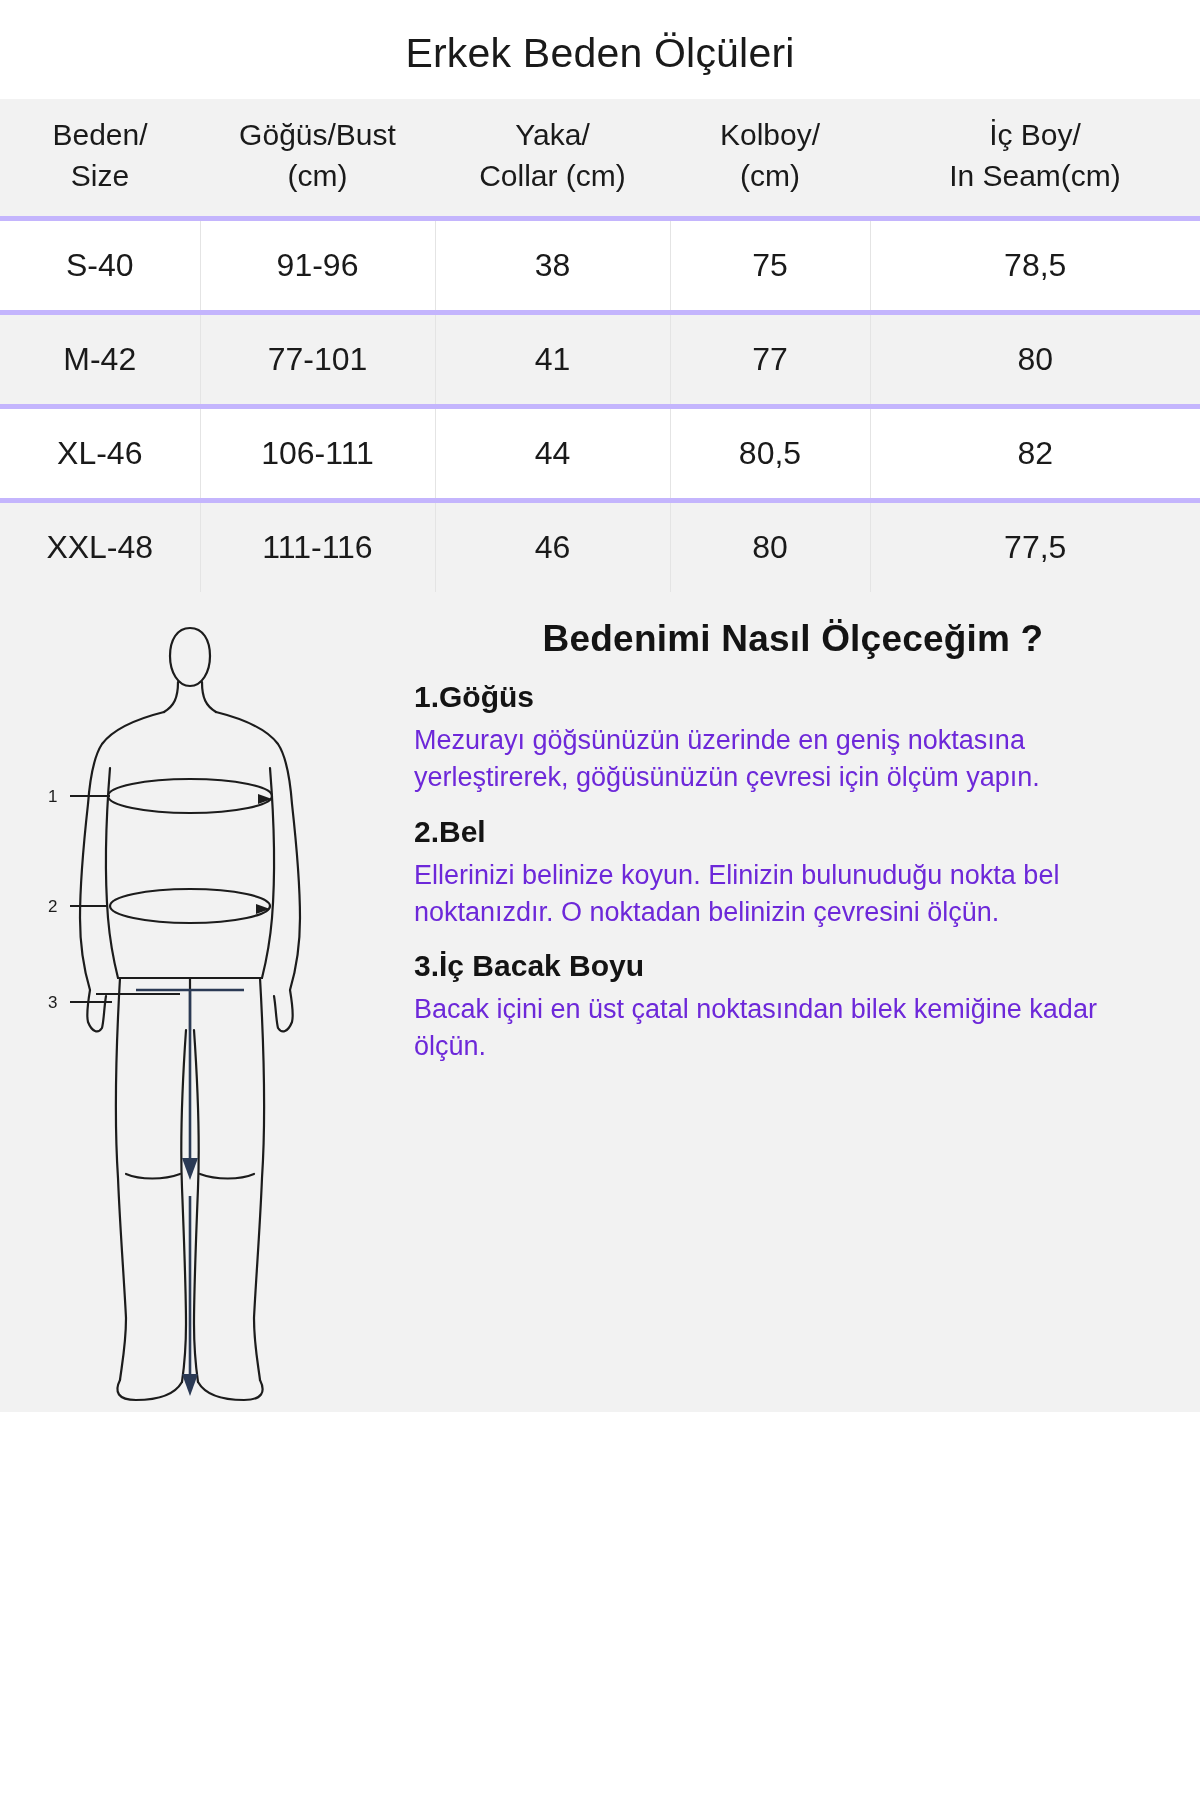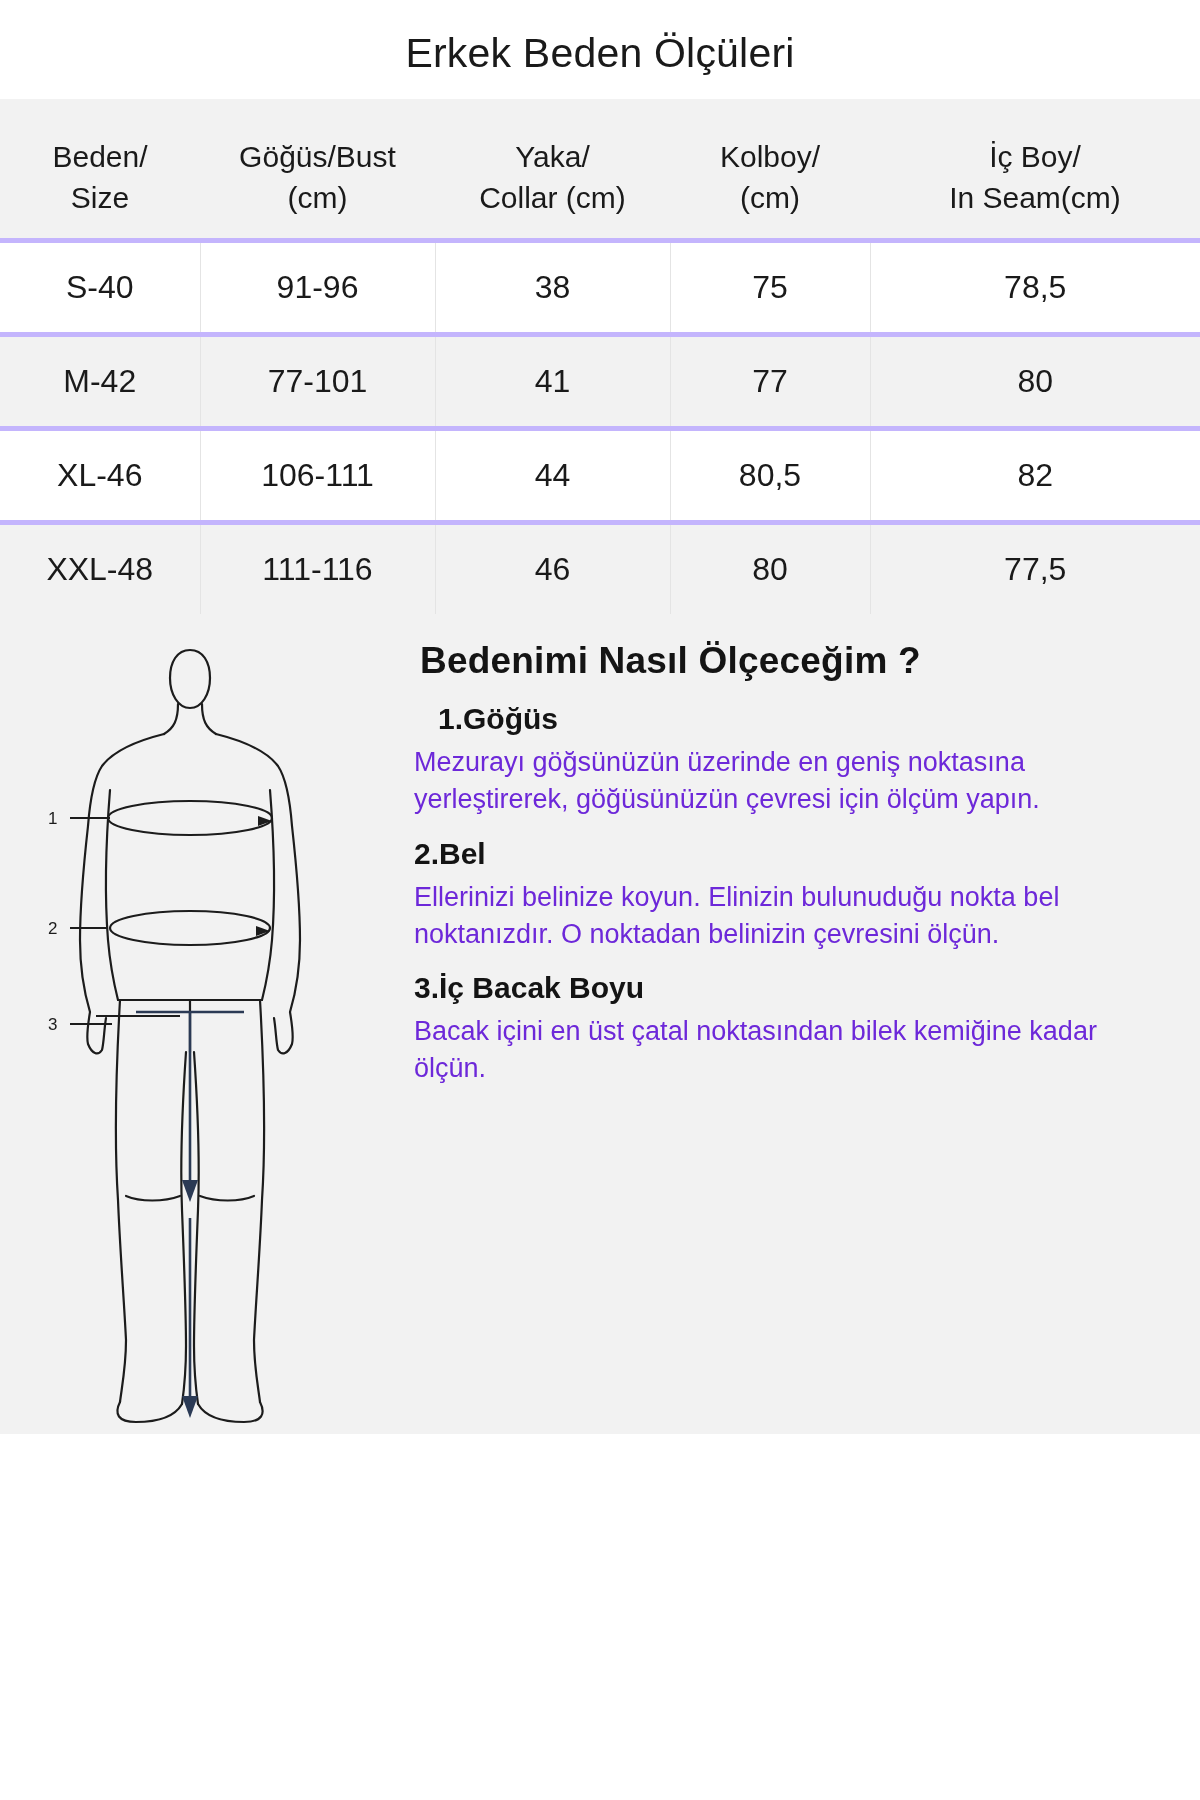--- a/index.html
+++ b/index.html
@@ -48,21 +48,21 @@
     background: #f2f2f2;
     font-size: 30px;
     font-weight: 400;
     color: #1a1a1a;
     padding: 16px 6px 20px 6px;
     text-align: center;
     vertical-align: top;
     line-height: 1.35;
     border: none;
   }
-  .size-table thead th .hdr-l1 { display: block; margin-top: 22px; }
+  .size-table thead th .hdr-l1 { display: block; }
   .size-table thead th .hdr-l2 { display: block; }
 
   .size-table tbody td {
     font-size: 32px;
     font-weight: 400;
     color: #1a1a1a;
     text-align: center;
     padding: 26px 6px;
     border-top: 5px solid #c4b5fd;
     border-right: 1px solid #e4e4e4;
@@ -89,30 +89,31 @@
   .text-col {
     flex: 1 1 auto;
     padding: 0 40px 0 14px;
     box-sizing: border-box;
   }
 
   .howto-title {
     font-size: 37px;
     font-weight: 700;
     color: #141414;
-    margin: 0 0 20px 6px;
+    margin: 0 0 20px 12px;
     letter-spacing: 0.2px;
+    text-align: center;
   }
   .step-title {
     font-size: 30px;
     font-weight: 700;
     color: #141414;
     margin: 18px 0 8px 0;
   }
-  .step-title.first { margin-top: 4px; margin-left: 24px; }
+  .step-title.first { margin-top: 4px; }
   .step-body {
     font-size: 27px;
     font-weight: 400;
     color: #6d28d9;
     line-height: 1.38;
     margin: 0;
   }
 </style>
 </head>
 <body>

